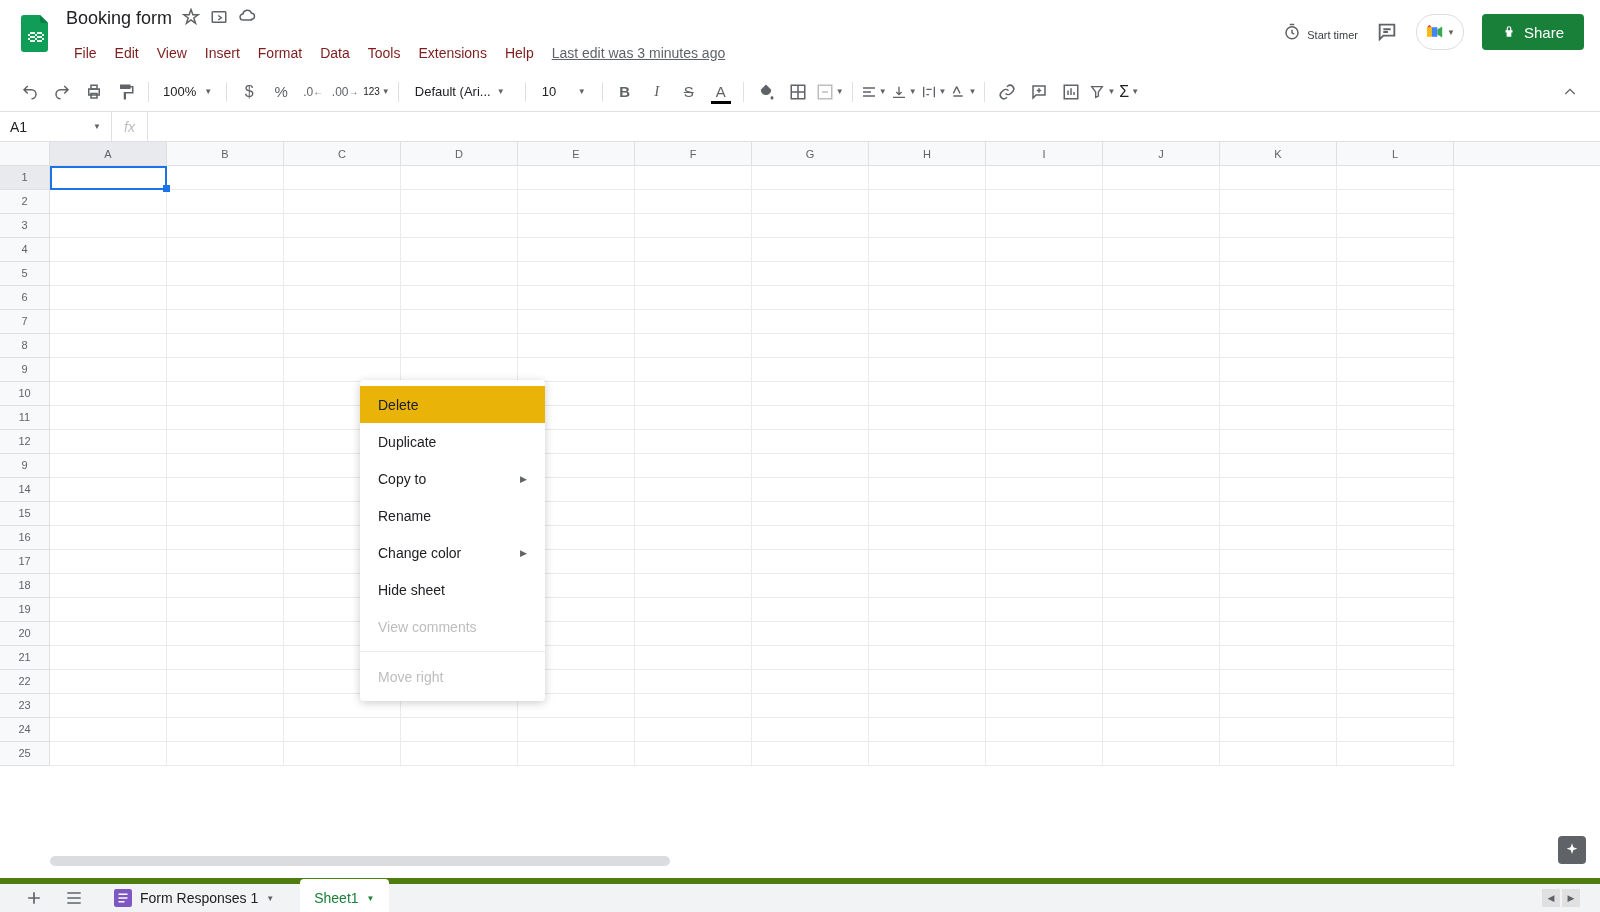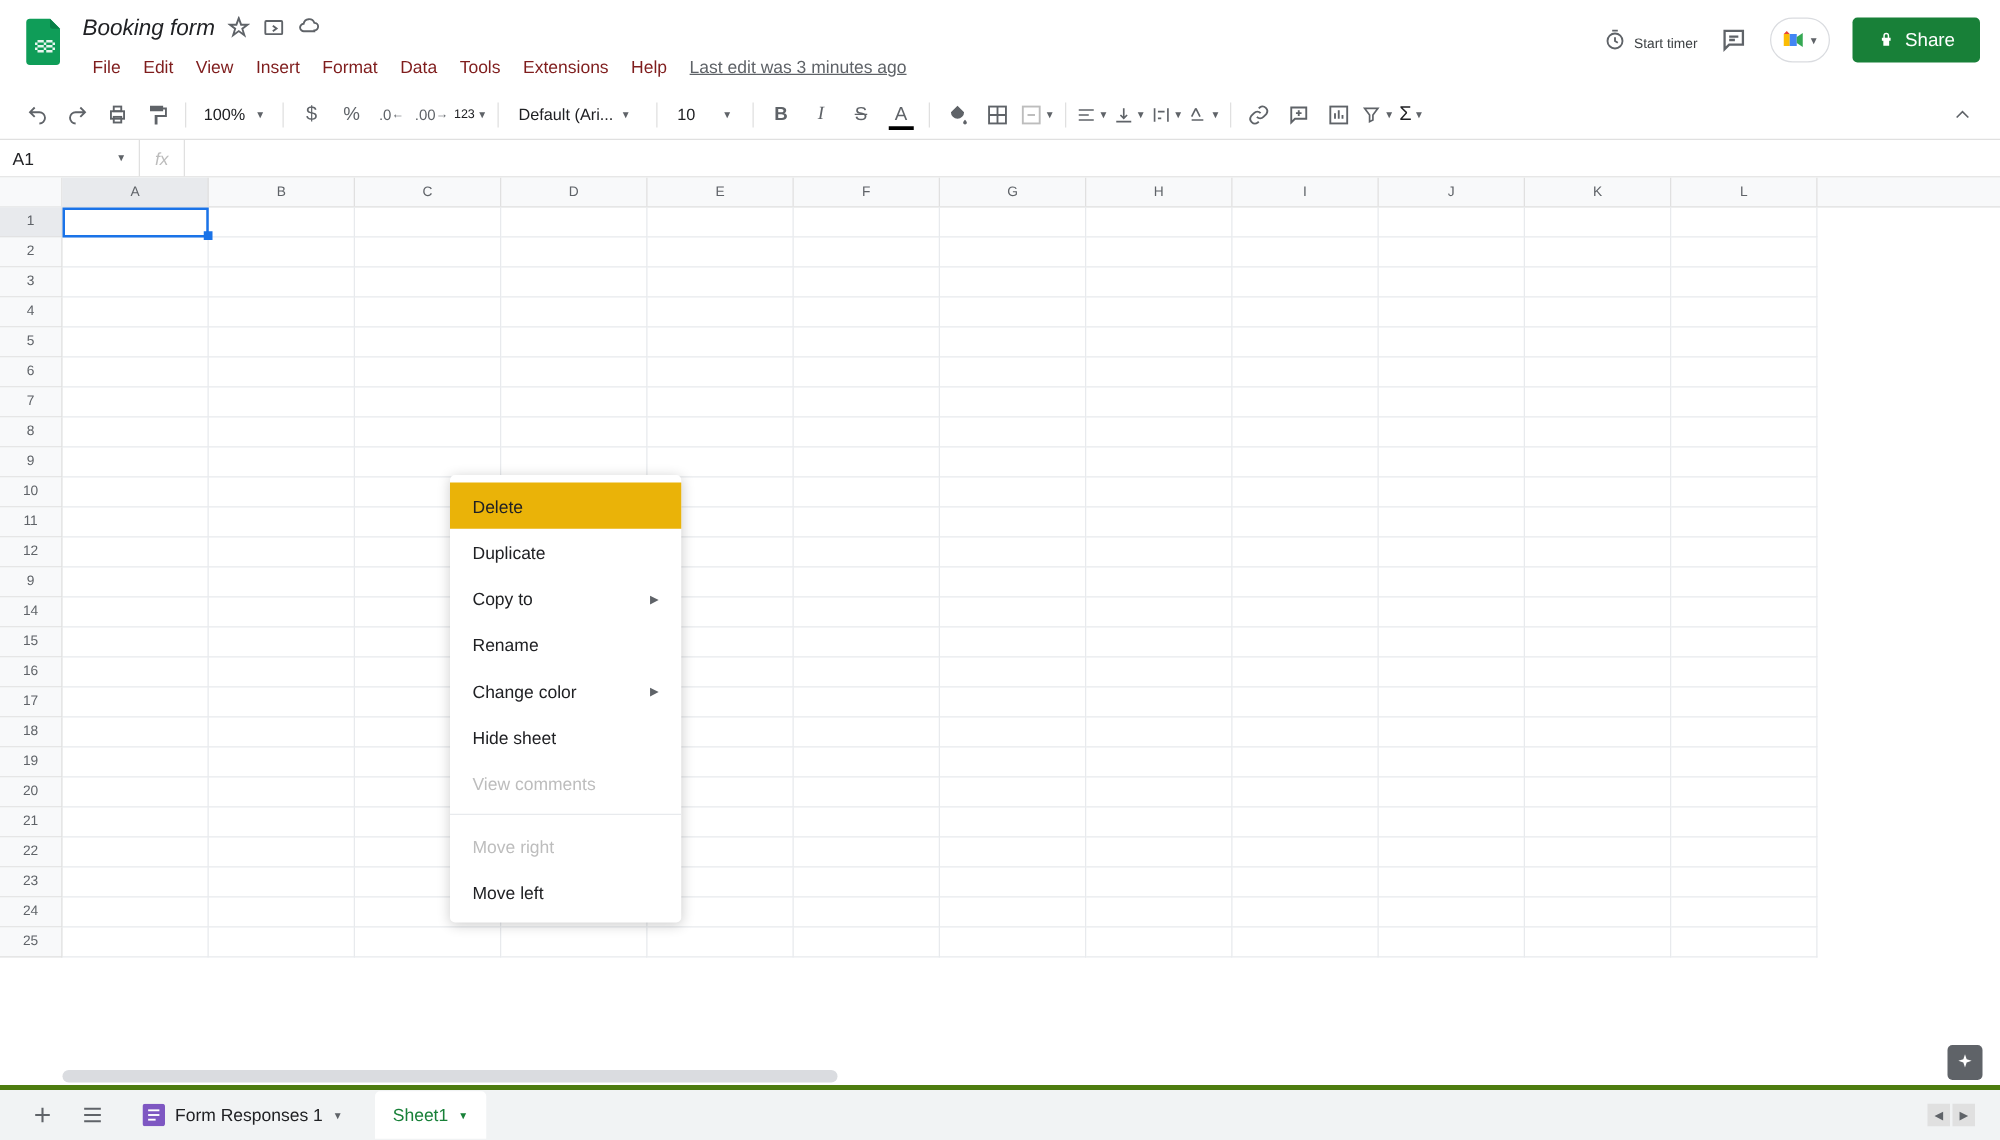--- a/index.html
+++ b/index.html
@@ -2,21 +2,21 @@
 <html><head>
 <meta charset="utf-8">
 <style>
   * { box-sizing: border-box; margin: 0; padding: 0; }
   body { font-family: Arial, sans-serif; font-size: 13px; color: #202124; background: #fff; width: 1600px; height: 912px; overflow: hidden; position: relative; }
   
   
   .header { display: flex; align-items: flex-start; padding: 8px 16px 0 16px; height: 72px; }
   .logo { width: 40px; height: 40px; margin-top: 4px; margin-right: 10px; }
   .title-area { flex: 1; }
-  .title-row { display: flex; align-items: center; gap: 10px; height: 28px; font-style: italic; }
+  .title-row { display: flex; align-items: flex-start; gap: 10px; height: 28px; }
   .doc-title { font-size: 18px; color: #202124; }
   .title-icon { width: 18px; height: 18px; color: #5f6368; display: flex; align-items: center; justify-content: center; }
   .menu-row { display: flex; align-items: center; gap: 2px; height: 30px; margin-top: 2px; }
   .menu-item { padding: 4px 8px; font-size: 14px; color: #7f1d1d; cursor: pointer; border-radius: 4px; }
   .last-edit { color: #5f6368; text-decoration: underline; margin-left: 8px; font-size: 14px; }
   .header-right { display: flex; align-items: center; gap: 18px; margin-top: 6px; }
   .start-timer { display: flex; align-items: flex-end; gap: 6px; font-size: 11px; color: #3c4043; cursor: pointer; }
   .comment-icon { width: 22px; height: 22px; cursor: pointer; }
   .meet-btn { width: 48px; height: 36px; border: 1px solid #dadce0; border-radius: 18px; display: flex; align-items: center; justify-content: center; gap: 2px; cursor: pointer; }
   .share-btn { background: #188038; color: #fff; height: 36px; padding: 0 20px; border-radius: 4px; display: flex; align-items: center; gap: 8px; font-size: 15px; font-weight: 500; cursor: pointer; }
@@ -50,21 +50,21 @@
   .cell-row { display: flex; height: 24px; }
   .cell { width: 117px; border-right: 1px solid #e8eaed; border-bottom: 1px solid #e8eaed; }
   .active-cell { position: absolute; top: 0; left: 0; width: 117px; height: 24px; border: 2px solid #1a73e8; pointer-events: none; }
   .active-handle { position: absolute; width: 7px; height: 7px; background: #1a73e8; top: 19px; left: 113px; }
   
   
   .hscroll-track { position: absolute; bottom: 44px; left: 50px; right: 30px; height: 14px; background: #fff; }
   .hscroll-thumb { position: absolute; left: 0; width: 620px; height: 10px; background: #dadce0; border-radius: 5px; top: 2px; }
   
   
-  .bottom-bar { position: absolute; bottom: 0; left: 0; right: 0; height: 44px; background: #f1f3f4; border-top: 4px solid #4d7c0f; display: flex; align-items: center; padding: 0 20px; gap: 12px; }
+  .bottom-bar { position: absolute; bottom: 0; left: 0; right: 0; height: 34px; background: #f1f3f4; border-top: 6px solid #4d7c0f; display: flex; align-items: center; padding: 0 20px; gap: 12px; }
   .add-sheet { width: 28px; height: 28px; display: flex; align-items: center; justify-content: center; cursor: pointer; color: #5f6368; }
   .all-sheets { width: 28px; height: 28px; display: flex; align-items: center; justify-content: center; cursor: pointer; color: #5f6368; }
   .sheet-tab { height: 38px; padding: 0 14px; display: flex; align-items: center; gap: 8px; font-size: 14px; cursor: pointer; position: relative; }
   .sheet-tab.active { background: #fff; border-top-left-radius: 4px; border-top-right-radius: 4px; color: #188038; font-weight: 500; }
   .sheet-tab .form-icon { width: 18px; height: 18px; }
   .nav-arrows { margin-left: auto; display: flex; gap: 2px; }
   .nav-arrow { width: 18px; height: 18px; background: #e0e0e0; display: flex; align-items: center; justify-content: center; font-size: 9px; color: #5f6368; cursor: pointer; }
   .explore-btn { position: absolute; right: 14px; bottom: 48px; width: 28px; height: 28px; background: #5f6368; border-radius: 4px; display: flex; align-items: center; justify-content: center; cursor: pointer; }
   
   
@@ -760,16 +760,13 @@
   <div class="ctx-item">
       <span>Hide sheet</span>
     </div>
   <div class="ctx-item disabled">
       <span>View comments</span>
     </div>
   <div class="ctx-sep"></div>
   <div class="ctx-item disabled">
       <span>Move right</span>
     </div>
-  <div class="ctx-item">
-      <span>Move left</span>
-    </div>
 </div>
 
 </body></html>

